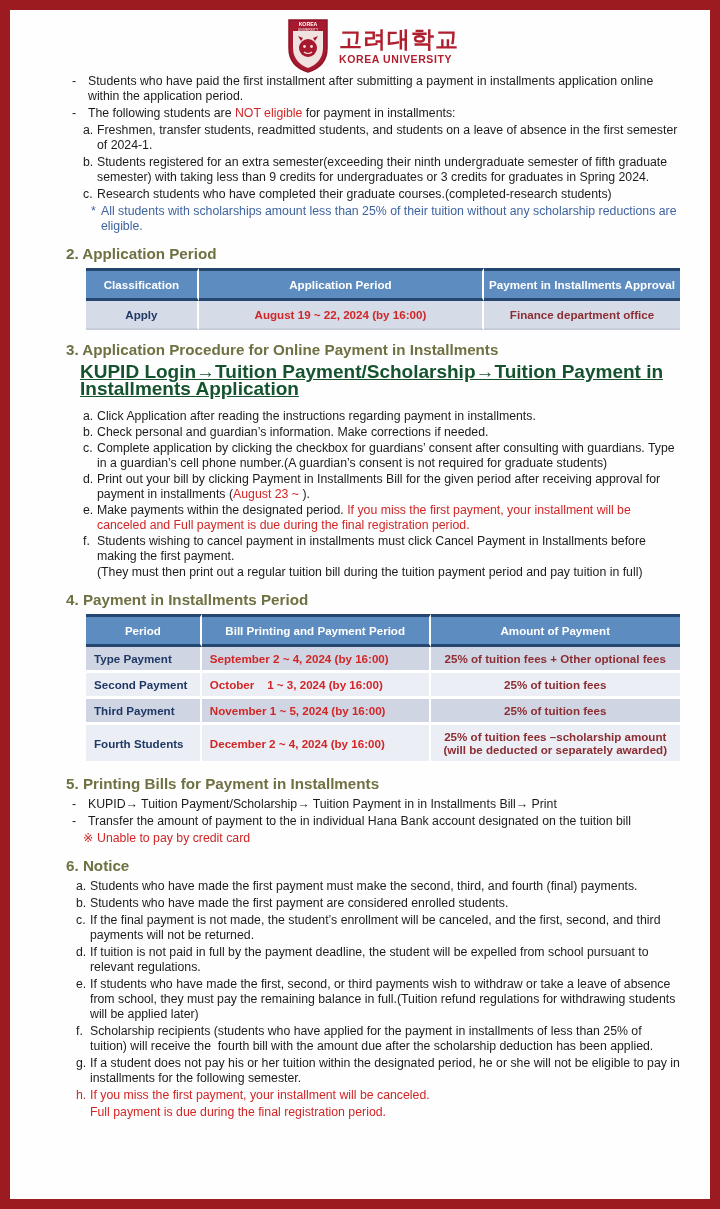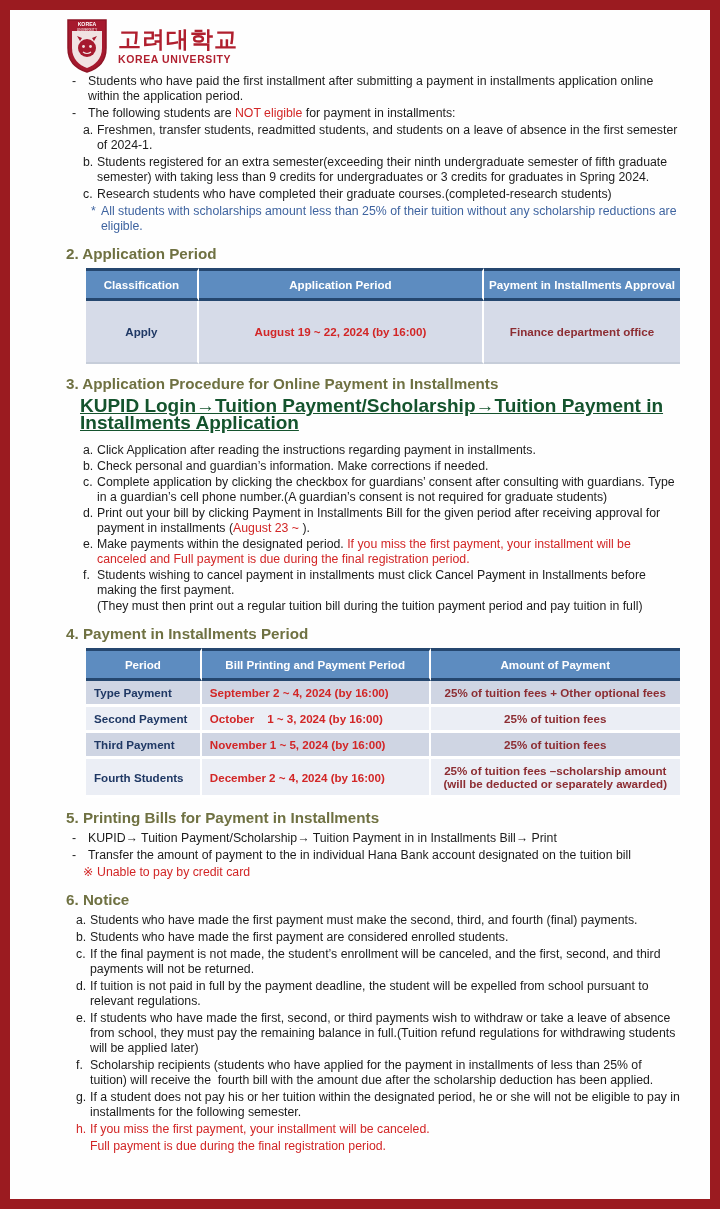--- a/index.html
+++ b/index.html
@@ -8,21 +8,21 @@
     width:720px; height:1209px;
     border:10px solid #9b1b20;
     background:#fefefe;
     overflow:hidden;
     font-family:"Liberation Sans","DejaVu Sans",sans-serif;
     color:#1c1c1c;
   }
   .content { padding:0 30px 0 56px; }
 
   
-  .logo-row { display:flex; align-items:center; gap:10px; margin-top:8px; height:56px; }
+  .logo-row { display:flex; align-items:center; gap:10px; margin-top:8px; height:56px;justify-content:center; }
   .crest { flex:0 0 auto; }
   .logo-kr { font-size:23px; font-weight:800; color:#b01f2e; letter-spacing:1px; line-height:1.1; }
   .logo-en { font-size:10.5px; font-weight:bold; color:#b01f2e; letter-spacing:0.6px; margin-top:1px; }
 
   
   .title {
     margin:10px 0 2px; text-align:center;
     font-size:27px; font-weight:bold; letter-spacing:-1.2px; color:#0e0e0e;
     line-height:31px;
   }
@@ -50,21 +50,21 @@
   }
 
   
   table.tbl { border-collapse:separate; border-spacing:0; width:calc(100% - 20px); margin:5px 0 2px 20px;border-radius:11px; }
   .tbl th {
     background:#5d8cc0; color:#ffffff; font-weight:bold; font-size:11.6px;
     text-align:center; padding:7px 4px;
     border-top:3px solid #25476f; border-bottom:3px solid #25476f; border-right:2px solid #ffffff;
   }
   .tbl th:last-child { border-right:none; }
-  .tbl td { font-weight:bold; font-size:11.6px; padding:24px 8px; border-right:2px solid #ffffff; white-space:pre-wrap; }
+  .tbl td { font-weight:bold; font-size:11.6px; padding:7px 8px; border-right:2px solid #ffffff; white-space:pre-wrap; }
   .tbl td:last-child { border-right:none; }
   .tbl-app td { background:#d6dbe8; text-align:center; border-bottom:2px solid #c6cdd9; }
   .tbl-inst td { padding:5px 8px; border-bottom:3px solid #ffffff; }
   .tbl-inst tr:nth-child(odd) td { background:#cfd5e3; }
   .tbl-inst tr:nth-child(even) td { background:#ebeef5; }
   .tbl-inst td.c3 { text-align:center; }
   td.navy { color:#1f3864; }
   td.redcell { color:#d22626; }
   td.maroon { color:#8c2d32; }
 </style>

